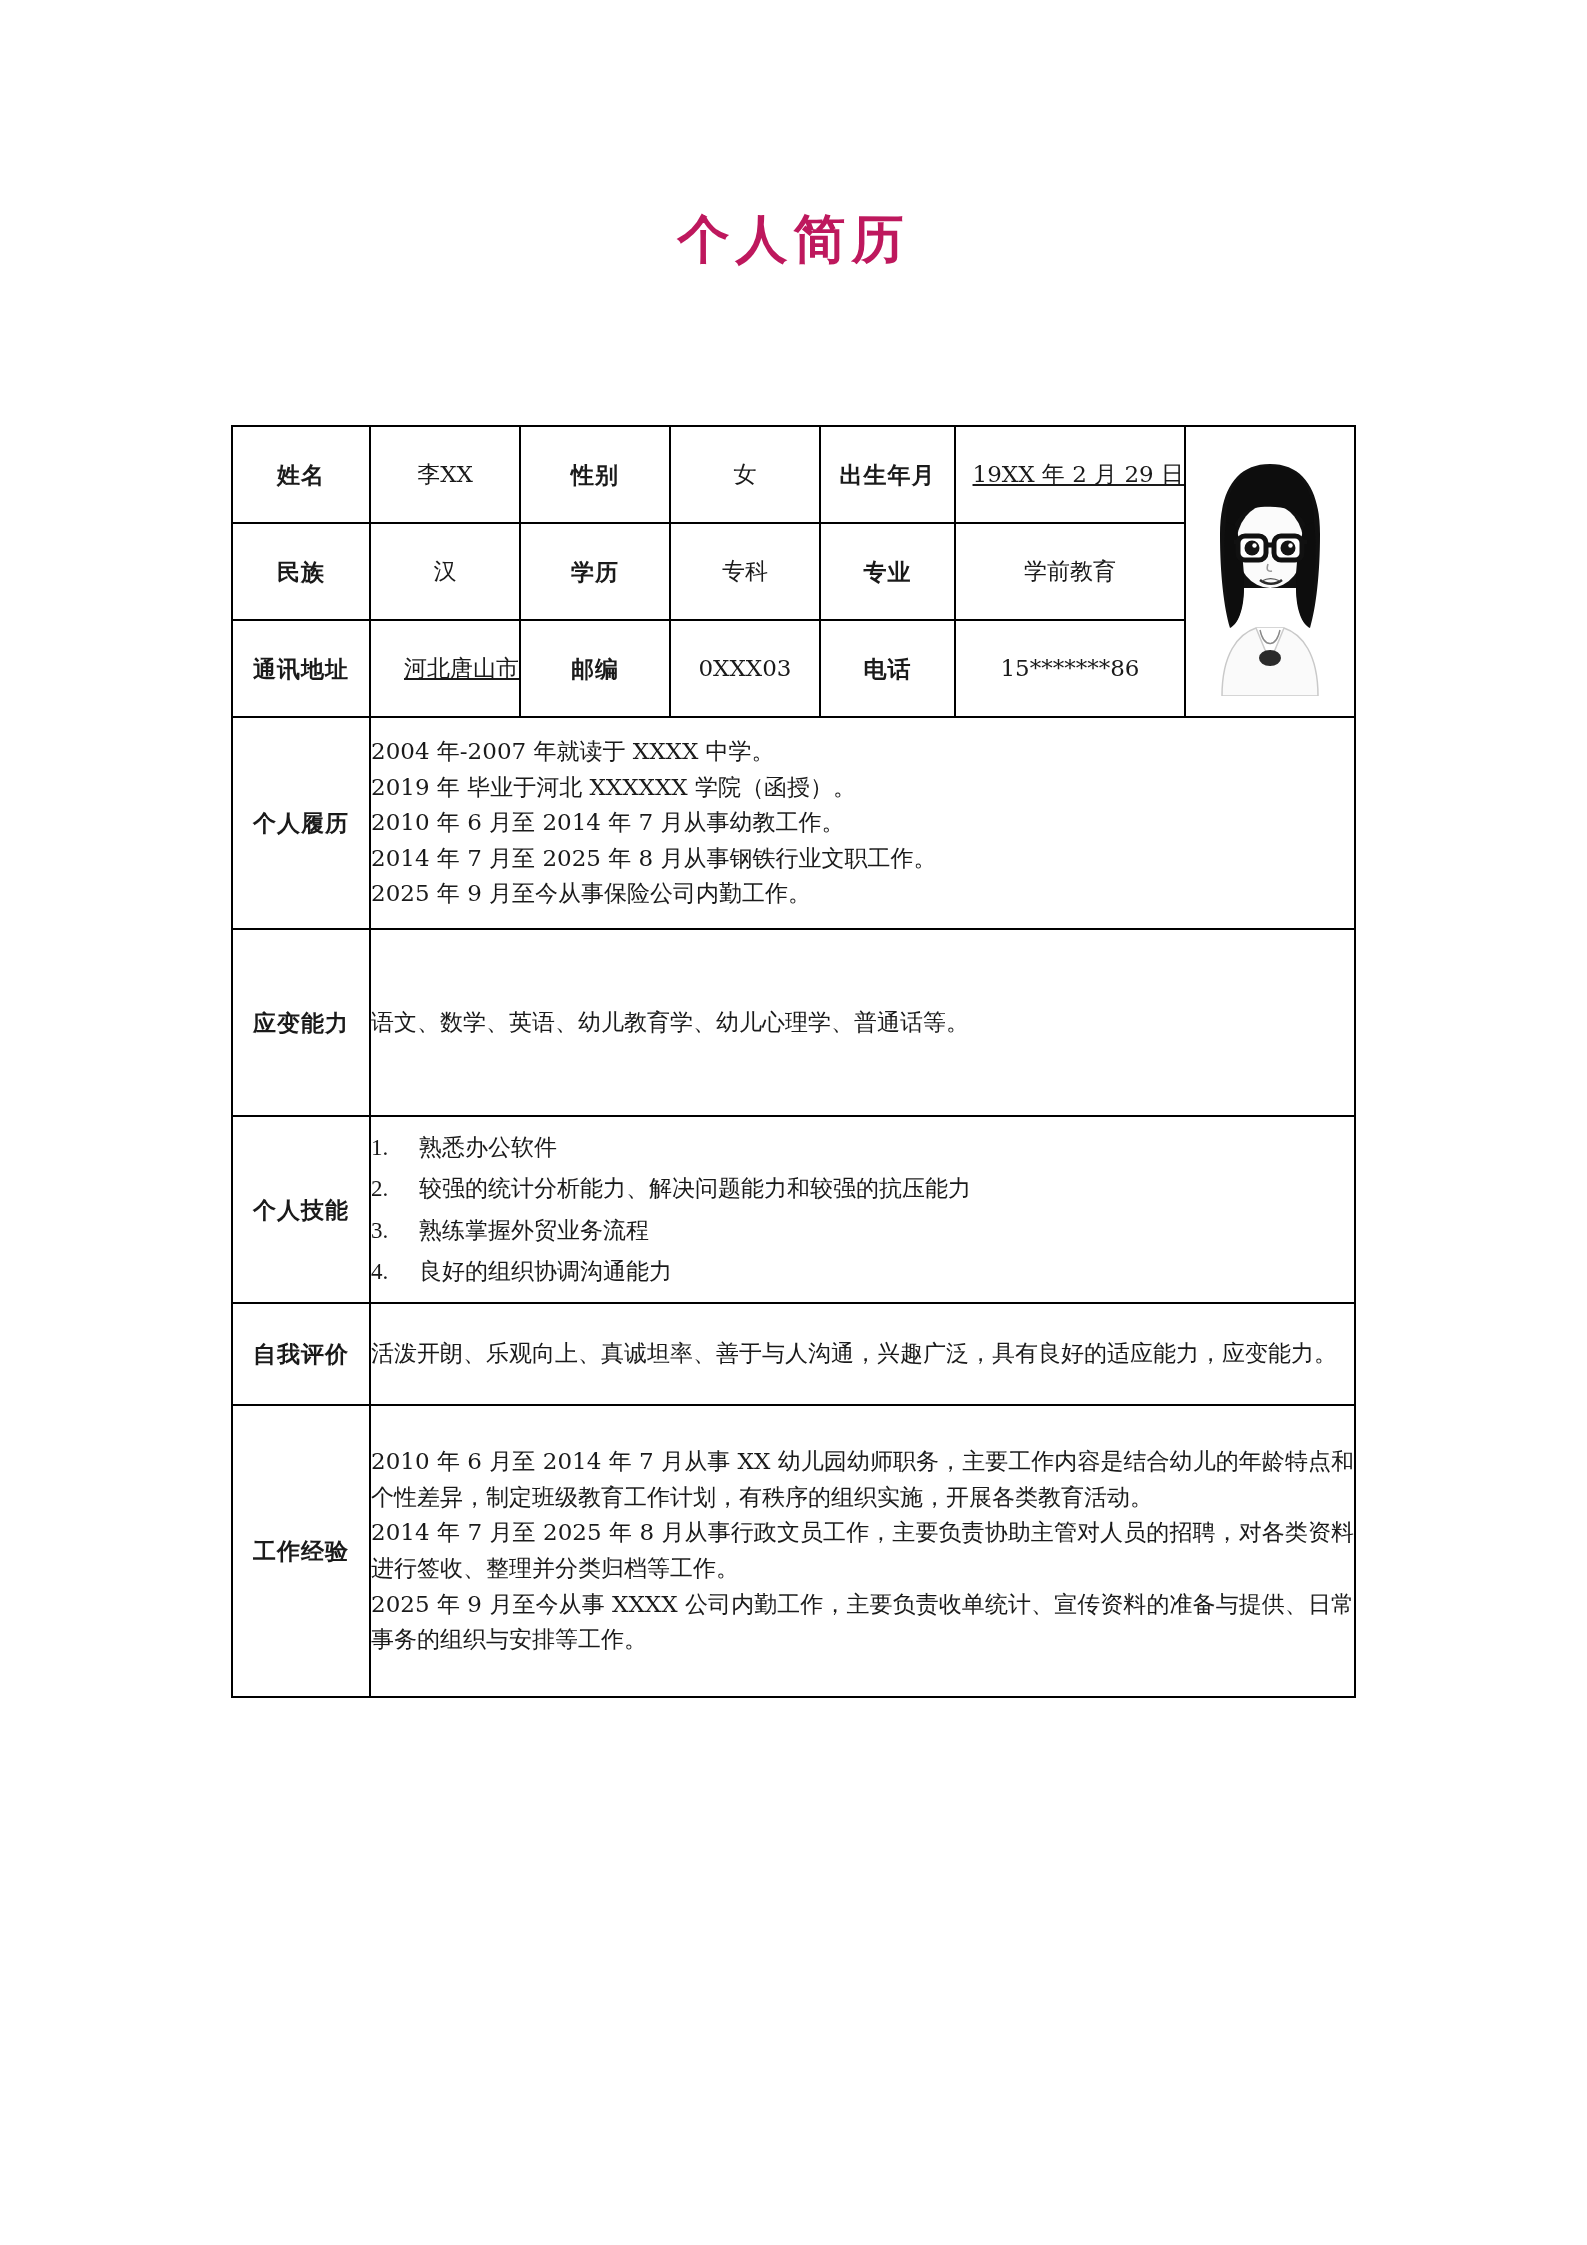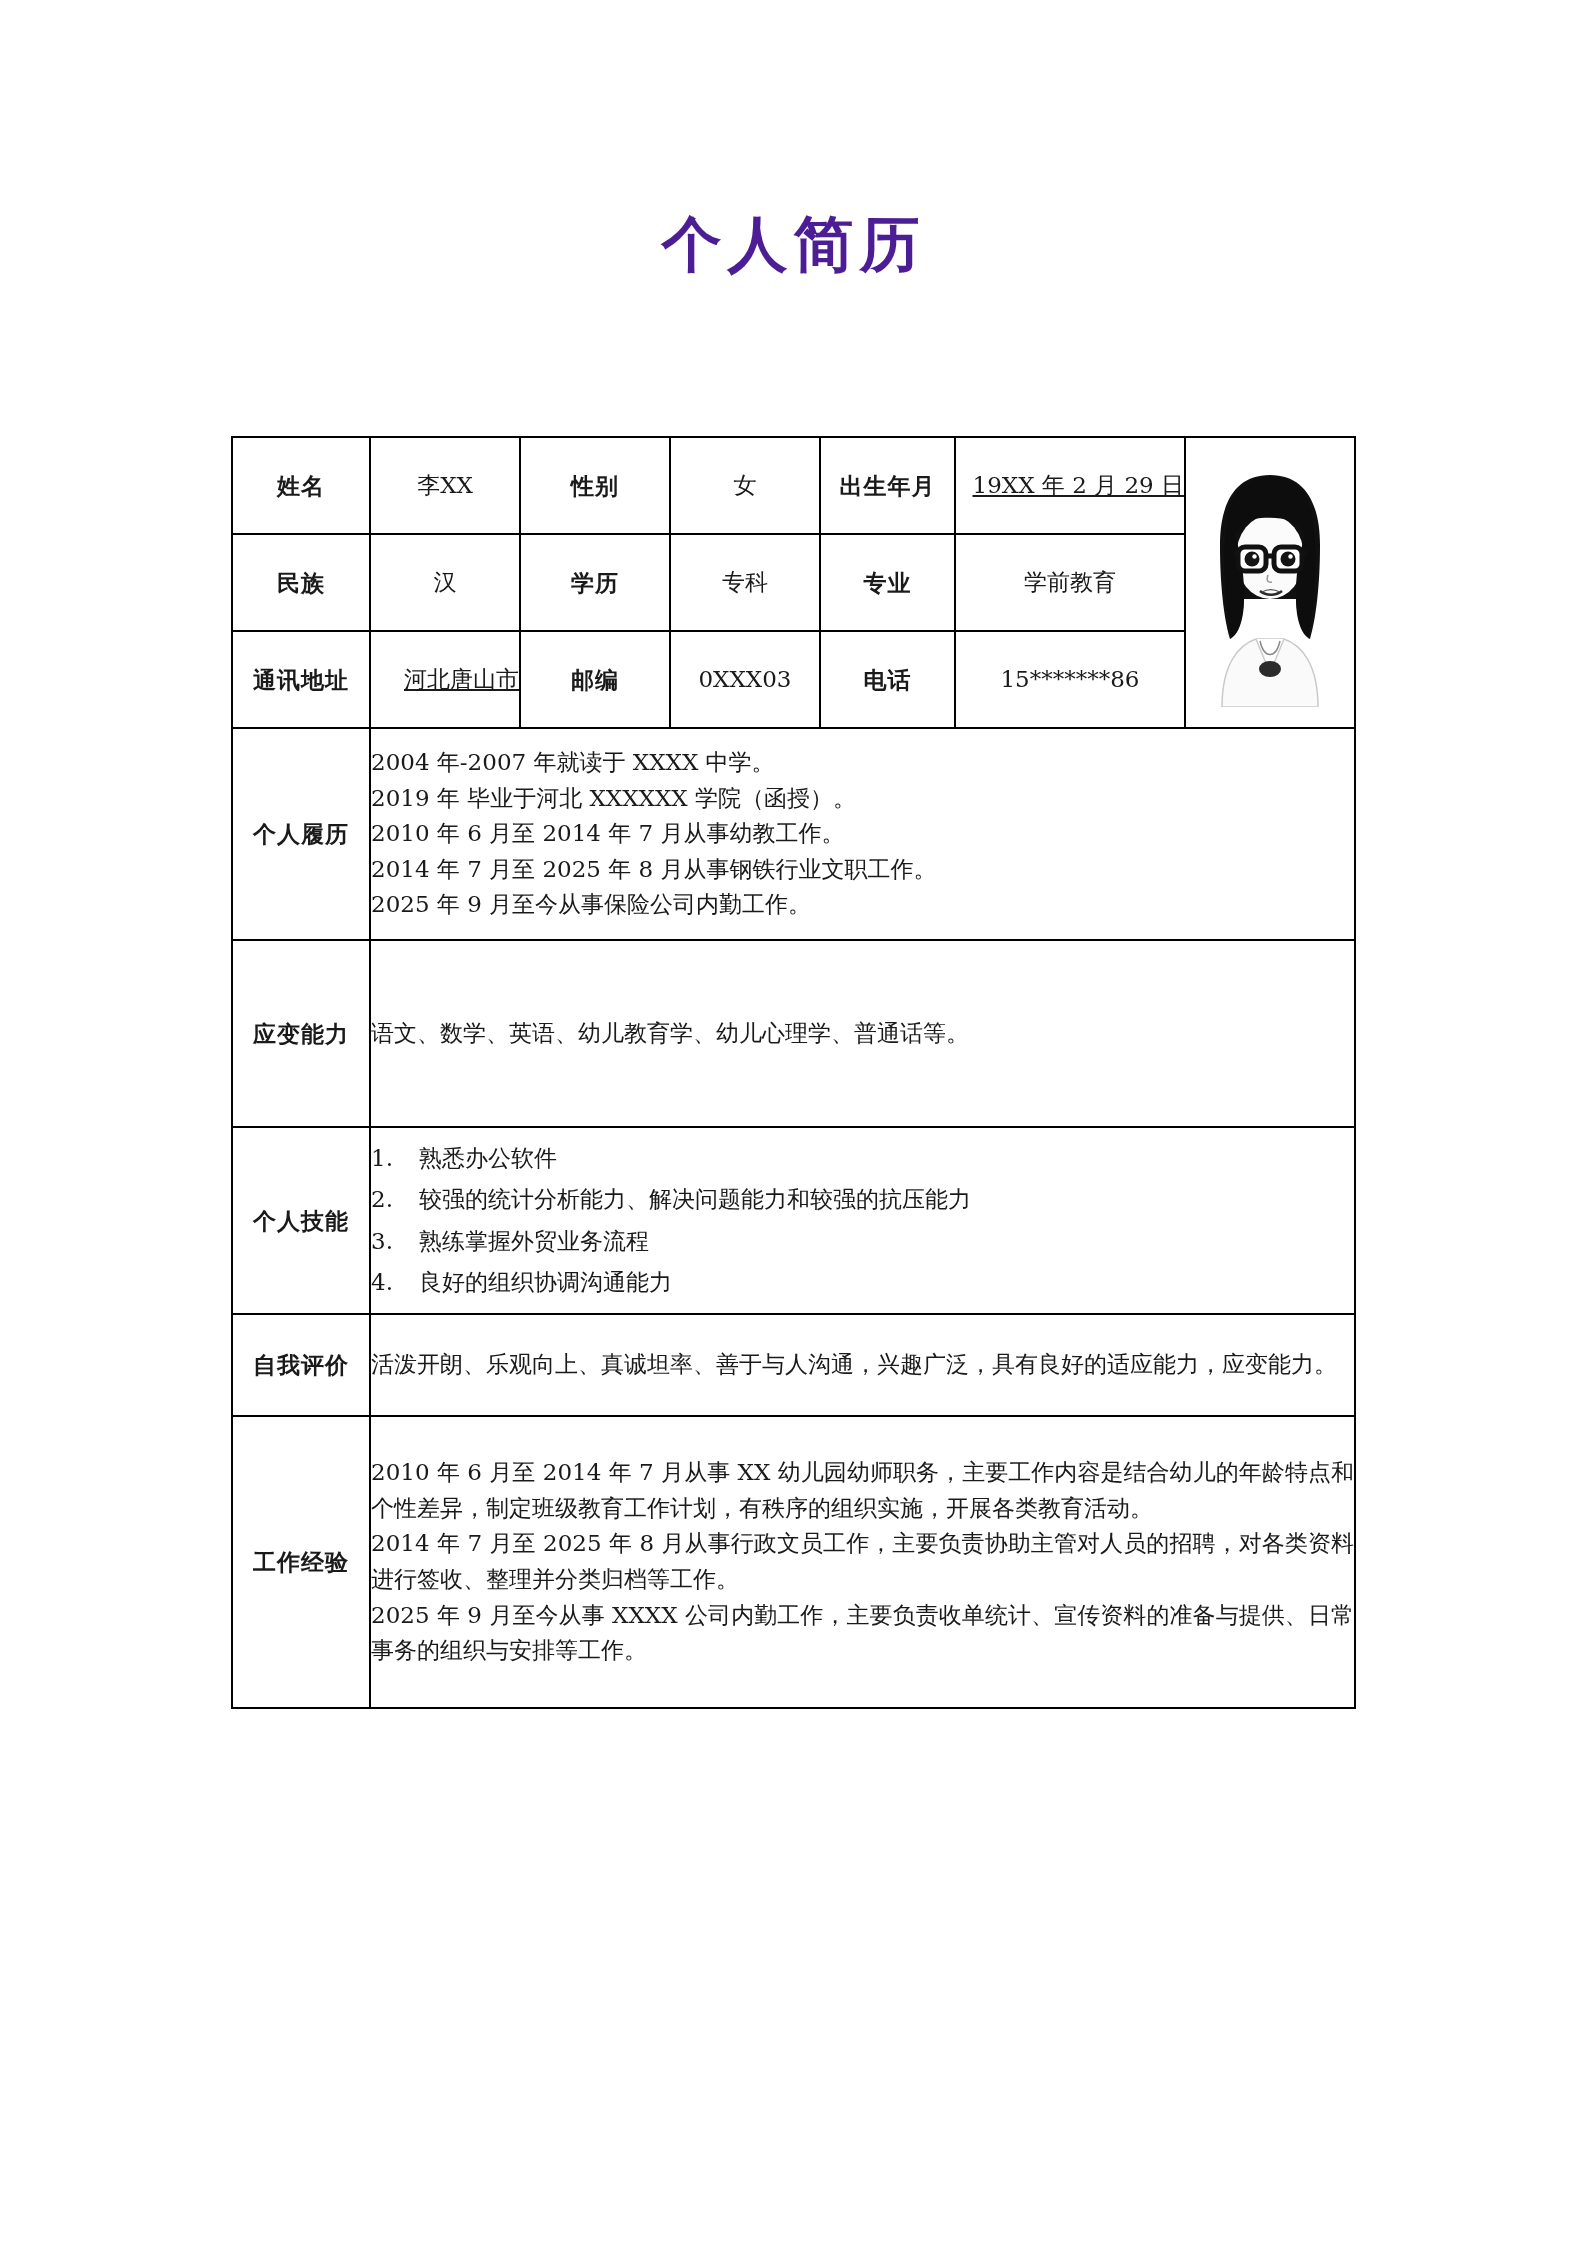--- a/index.html
+++ b/index.html
@@ -18,26 +18,26 @@
   .page {
     width: 1587px;
     height: 2245px;
     box-sizing: border-box;
     padding: 0;
     position: relative;
   }
   .doc-title {
     text-align: center;
     font-family: "DejaVu Serif", "Liberation Serif", serif;
-    font-size: 60px;
+    font-size: 52px;
     font-weight: bold;
     letter-spacing: 6px;
     margin: 0;
     padding-top: 205px;
-    color: #4c1d95;
+    color: #be185d;
   }
   .resume-table {
     border-collapse: collapse;
     table-layout: fixed;
     margin: 0 auto;
     margin-top: 150px;
     width: 1100px;
     border: 2px solid #b91c1c;
   }
   .resume-table td {
@@ -99,21 +99,21 @@
     vertical-align: middle;
   }
   .section-body {
     padding: 6px 2px 6px 4px;
     font-size: 23px;
     line-height: 1.72;
     vertical-align: top;
     text-align: justify;
     border-radius: 22px;
   }
-  .section-body.vcenter { vertical-align: middle; }
+  .section-body.vcenter { vertical-align: middle; font-family: Liberation Serif, serif; }
   .section-body p {
     margin: 0;
   }
   .skill-list {
     margin: 0;
     padding: 0;
     list-style: none;
   }
   .skill-list li {
     display: flex;

